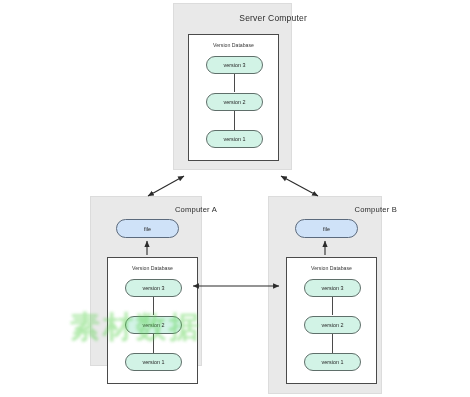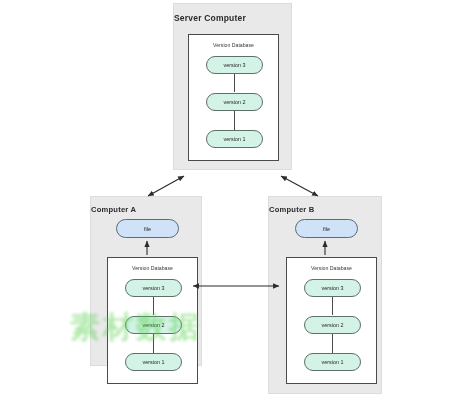--- a/index.html
+++ b/index.html
@@ -25,27 +25,26 @@
 
   
   .computer-panel {
     position: absolute;
     background: #e9e9e9;
     border: 1px solid #dcdcdc;
     box-sizing: border-box;
   }
   .computer-title {
     position: absolute;
-    left: 0;
+    left: 16px;
     width: 100%;
-    text-align: left;
+    text-align: right;
     color: #2b2b2b;
     letter-spacing: .2px;
     white-space: nowrap;
-    font-weight: bold;
   }
 
   
   .db-panel {
     position: absolute;
     background: #ffffff;
     border: 1px solid #4a4a4a;
     box-sizing: border-box;
   }
   .db-title {

